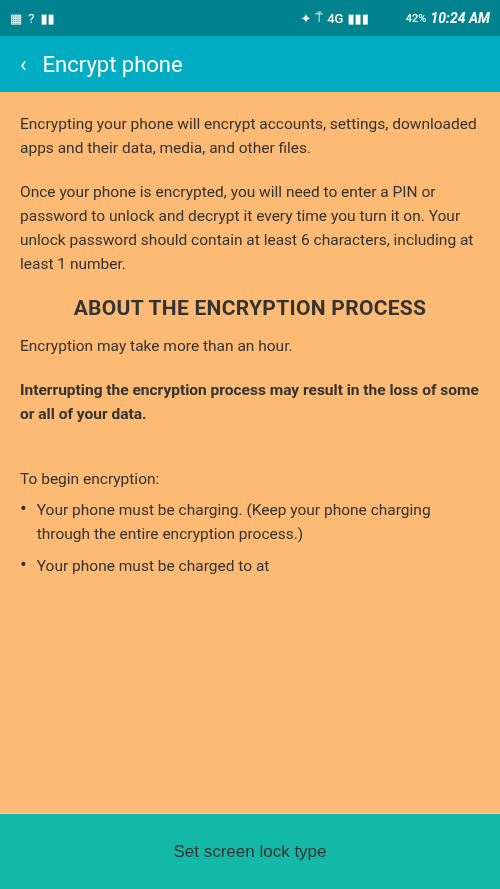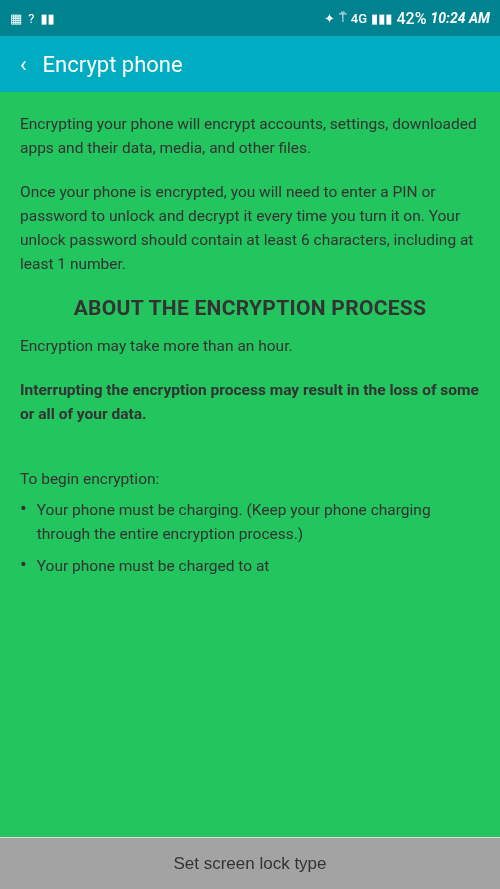--- a/index.html
+++ b/index.html
@@ -80,21 +80,21 @@
       color: #fff;
       font-size: 22px;
       font-weight: 400;
     }
 
     
     .content {
       flex: 1;
       overflow-y: auto;
       padding: 20px 20px 0 20px;
-      background: #22c55e;
+      background: #fdba74;
     }
 
     .description-paragraph {
       font-size: 15.5px;
       color: #333;
       line-height: 1.55;
       margin-bottom: 20px;
     }
 
     .section-heading {
@@ -145,41 +145,42 @@
 
     .bullet-dot {
       font-size: 20px;
       line-height: 1.2;
       flex-shrink: 0;
       margin-top: -2px;
     }
 
     
     .bottom-bar {
-      height: 52px;
-      background: #a3a3a3;
+      height: 76px;
+      background: #14b8a6;
       border-top: 1px solid #ddd;
       display: flex;
       align-items: center;
       justify-content: center;
       flex-shrink: 0;
     }
 
     .bottom-button {
       font-size: 17px;
       color: #333;
       cursor: pointer;
       background: none;
       border: none;
       font-weight: 400;
     }
 
     
     .battery-icon {
-      font-size: 16px;
+      font-size: 11px;
+      margin-left: 33px;
     }
   </style>
 </head>
 <body>
 
 <div class="status-bar">
   <div class="status-bar-left">
     <span class="status-icon">▦</span>
     <span class="status-icon">?</span>
     <span class="status-icon">▮▮</span>

